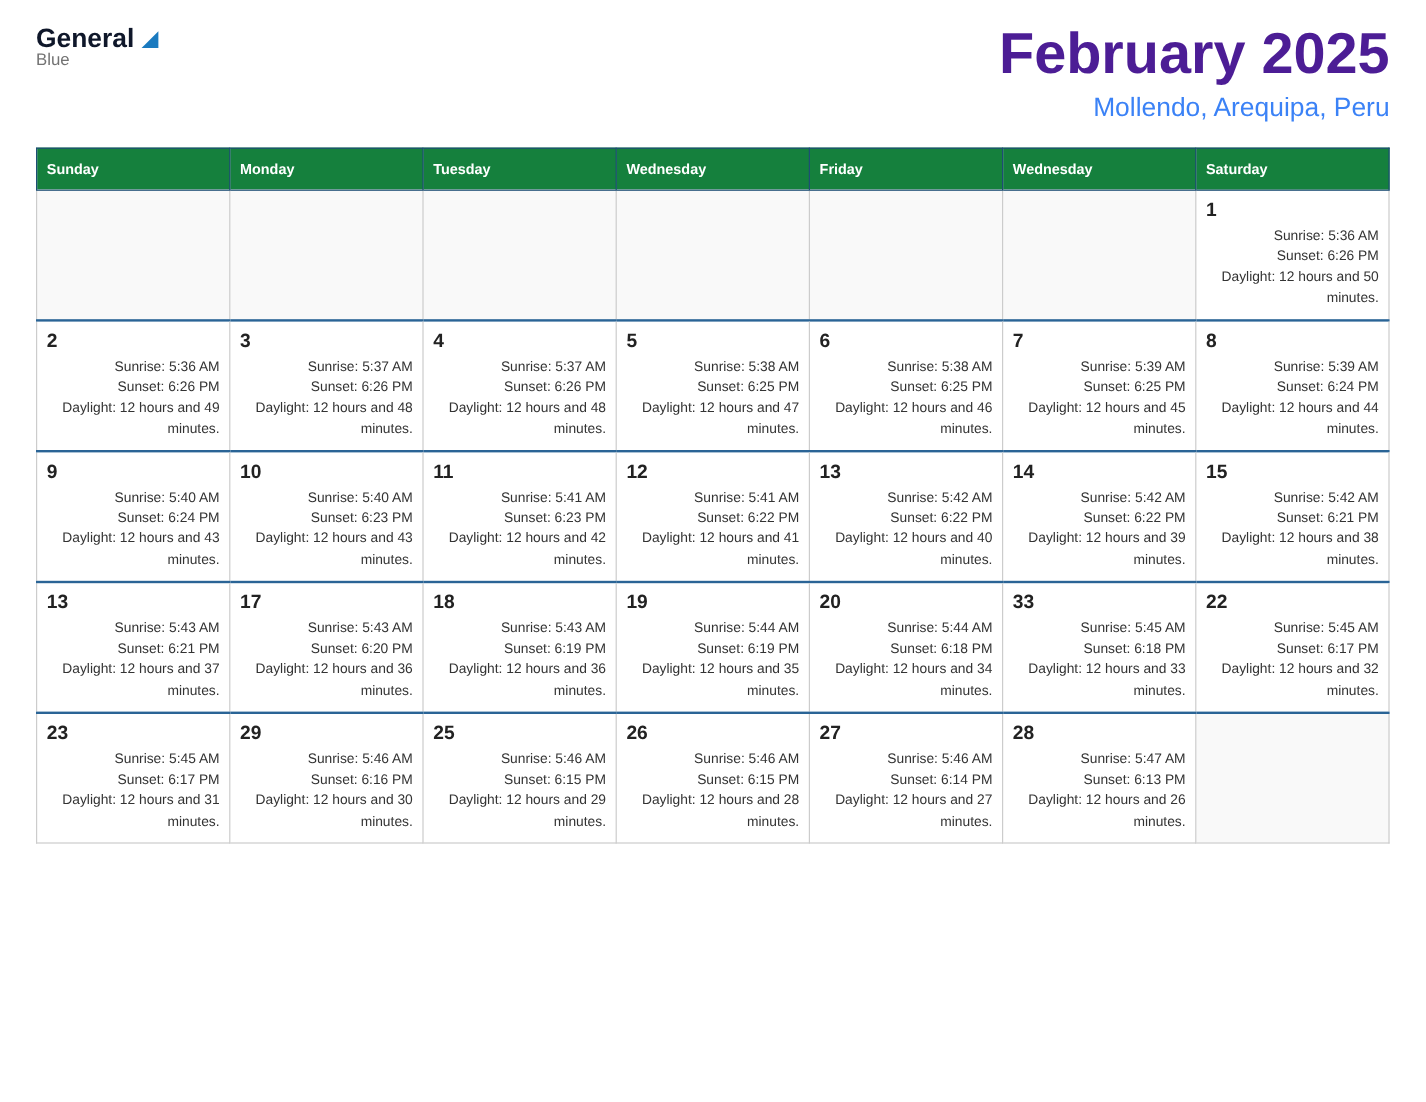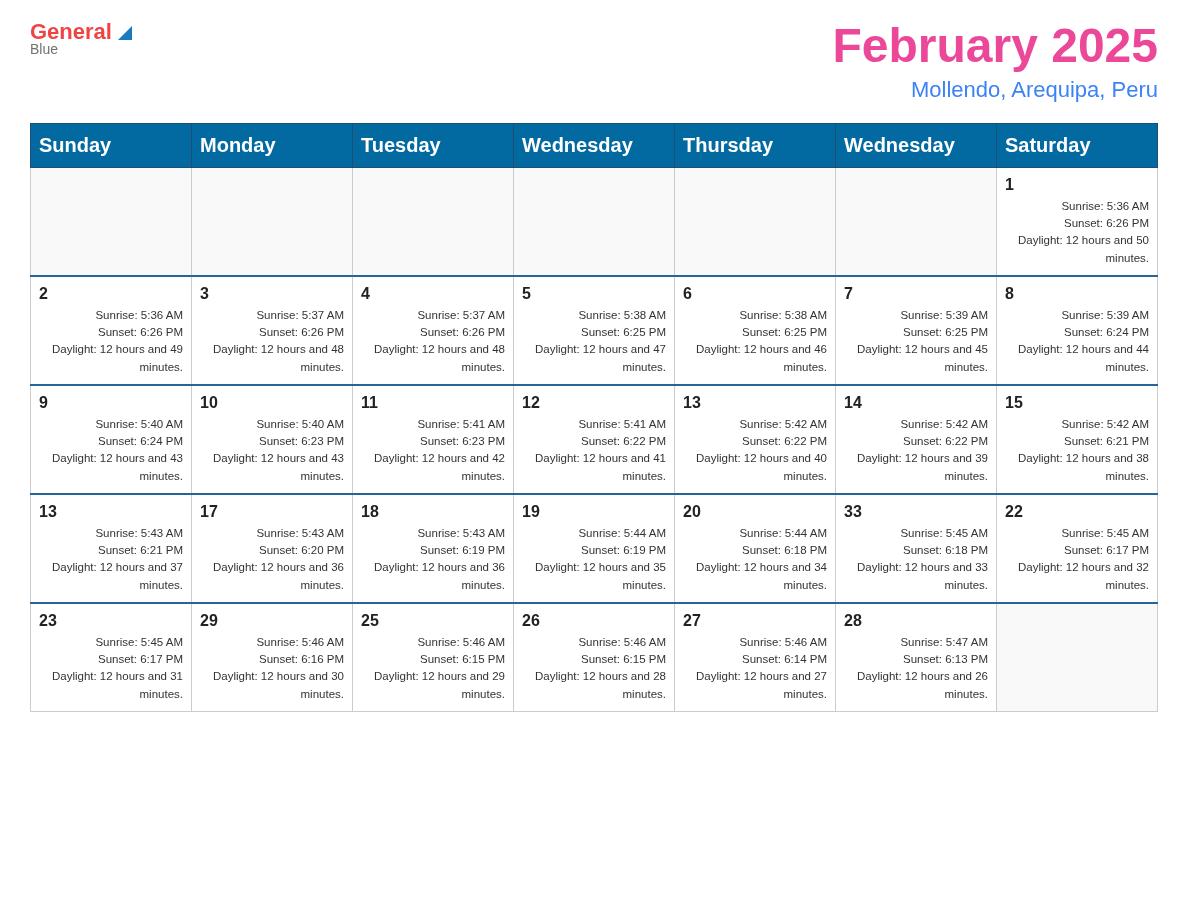--- a/index.html
+++ b/index.html
@@ -17,50 +17,50 @@
       margin-bottom: 20px;
     }
     .logo {
       display: flex;
       align-items: center;
       gap: 4px;
     }
     .logo-text-general {
       font-size: 22px;
       font-weight: bold;
-      color: #ef4444;
+      color: #0f172a;
     }
     .logo-text-blue {
       font-size: 14px;
       font-weight: normal;
       color: #737373;
     }
     .title-block {
       text-align: right;
     }
     .month-title {
       font-size: 48px;
       font-weight: bold;
-      color: #ec4899;
+      color: #4c1d95;
       line-height: 1.1;
     }
     .location-title {
       font-size: 22px;
       color: #3b82f6;
       margin-top: 4px;
     }
     .calendar {
       width: 100%;
       border-collapse: collapse;
       border: 1px solid #aaa;
     }
     .calendar th {
-      background-color: #0369a1;
+      background-color: #15803d;
       color: #fff;
-      font-size: 20px;
+      font-size: 12px;
       font-weight: bold;
       padding: 10px 8px;
       text-align: left;
       border: 1px solid #1d4e74;
     }
     .calendar td {
       vertical-align: top;
       padding: 8px;
       border: 1px solid #ccc;
       width: calc(100%/7);
@@ -109,21 +109,21 @@
   </div>
 </div>
 
 <table class="calendar">
   <thead>
     <tr>
       <th>Sunday</th>
       <th>Monday</th>
       <th>Tuesday</th>
       <th>Wednesday</th>
-      <th>Thursday</th>
+      <th>Friday</th>
       <th>Wednesday</th>
       <th>Saturday</th>
     </tr>
   </thead>
   <tbody id="calendar-body">
   <tr>
         <td class="empty-cell"></td>
         <td class="empty-cell"></td>
         <td class="empty-cell"></td>
         <td class="empty-cell"></td>

